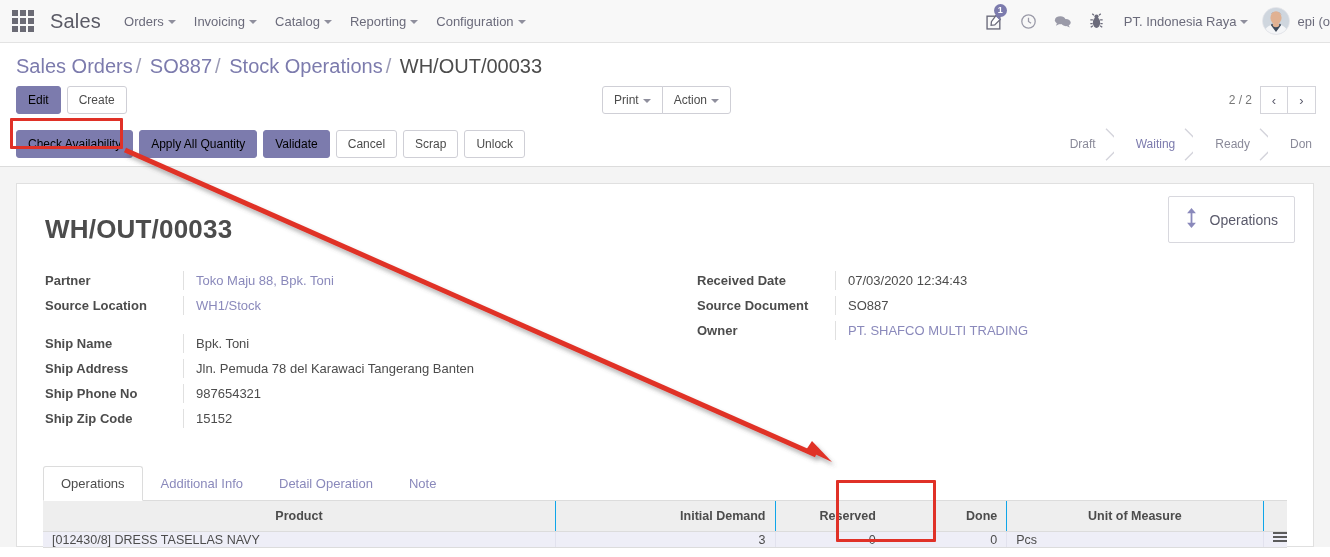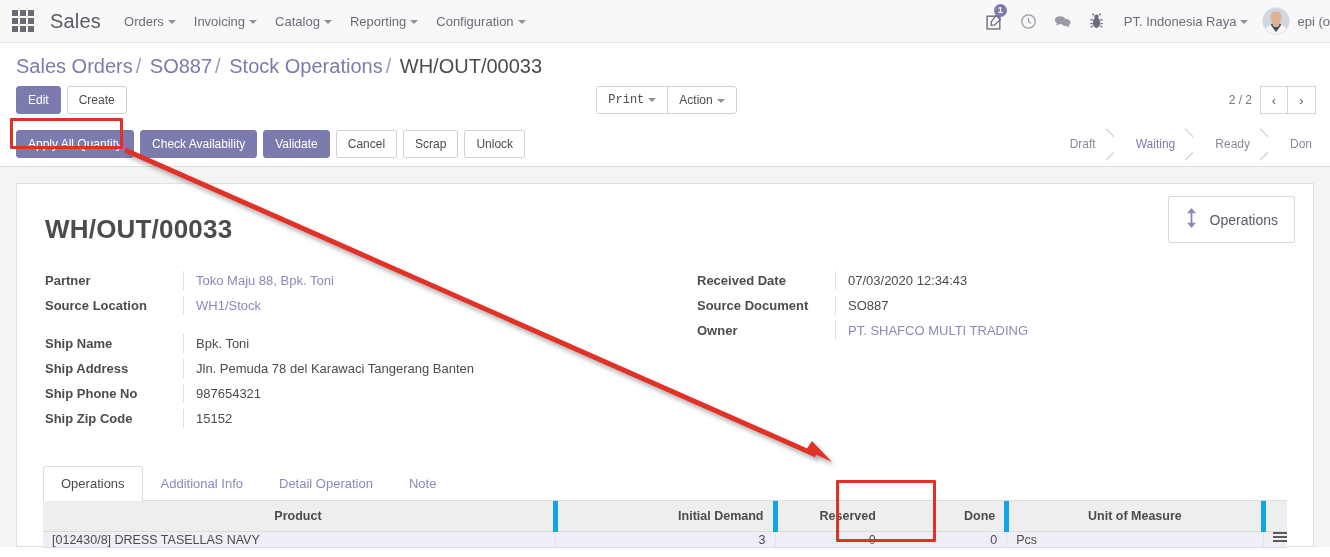--- a/index.html
+++ b/index.html
@@ -100,32 +100,32 @@
     padding: 5px 11px;
     border-radius: 3px;
     border: 1px solid #cfcfd6;
     background: #fff;
     color: #4c4c4c;
     cursor: pointer;
     line-height: 16px;
     white-space: nowrap;
   }
   .btn-primary {
-    background: #7c7bad; border-color: #7c7bad; color: #ffffff;
+    background: #7c7bad; border-color: #7c7bad; color: #000000;
   }
   .btn + .btn { margin-left: 6px; }
   .cp-center {
     position: absolute; left: 0; right: 0;
     display: flex; justify-content: center; pointer-events: none;
   }
   .cp-center .btn-group { display: flex; pointer-events: auto; }
   .cp-center .btn-group .btn {
     border-radius: 0; margin-left: -1px;
   }
-  .cp-center .btn-group .btn:first-child { border-radius: 3px 0 0 3px; margin-left: 3px; font-family: Liberation Mono, monospace; }
+  .cp-center .btn-group .btn:first-child { border-radius: 3px 0 0 3px; margin-left: 3px; }
   .cp-center .btn-group .btn:last-child { border-radius: 0 3px 3px 0; }
   .pager {
     margin-left: auto; display: flex; align-items: center;
     font-size: 12px; color: #777; z-index: 2;
   }
   .pager-value { padding-right: 8px; white-space: nowrap; }
   .pager-btn {
     width: 28px; height: 28px;
     border: 1px solid #d4d4da; background: #fff;
     display: flex; align-items: center; justify-content: center;
@@ -216,21 +216,21 @@
   }
 
   table.olist { width: 100%; border-collapse: collapse; table-layout: fixed; }
   table.olist th {
     background: #eeeeee;
     border-bottom: 1px solid #dcdcdc;
     font-size: 12.5px; font-weight: bold; color: #4c4c4c;
     padding: 8px 9px; text-align: center; white-space: nowrap;
   }
   table.olist th.num, table.olist td.num { text-align: right; }
-  table.olist th.vsep { border-left: 5px solid #0ea5e9; margin-left: 36px; }
+  table.olist th.vsep { border-left: 1px solid #0ea5e9; margin-left: 36px; }
   table.olist td {
     background: #eeeef7;
     border-bottom: 1px solid #dcdcdc;
     font-size: 12.5px; color: #4c4c4c;
     padding: 0 9px; white-space: nowrap; overflow: hidden;
   }
   table.olist td.vsep { border-left: 1px solid #e2e2ee; }
   .row-handle {
     display: inline-block; width: 15px; height: 12px;
     background: repeating-linear-gradient(
@@ -358,22 +358,22 @@
         </div>
         <div class="pager-btn">
           <span>›</span>
         </div>
       </div>
     </div>
   </div>
 
   <div class="statusbar-row">
     <div class="statusbar-buttons">
+      <button class="btn btn-primary">Check Availability</button>
       <button class="btn btn-primary">Apply All Quantity</button>
-      <button class="btn btn-primary">Check Availability</button>
       <button class="btn btn-primary">Validate</button>
       <button class="btn">Cancel</button>
       <button class="btn">Scrap</button>
       <button class="btn">Unlock</button>
     </div>
     <div class="status-pipe">
       <div class="status-step">Draft</div>
       <div class="status-step active">Waiting</div>
       <div class="status-step">Ready</div>
       <div class="status-step">Don</div>

